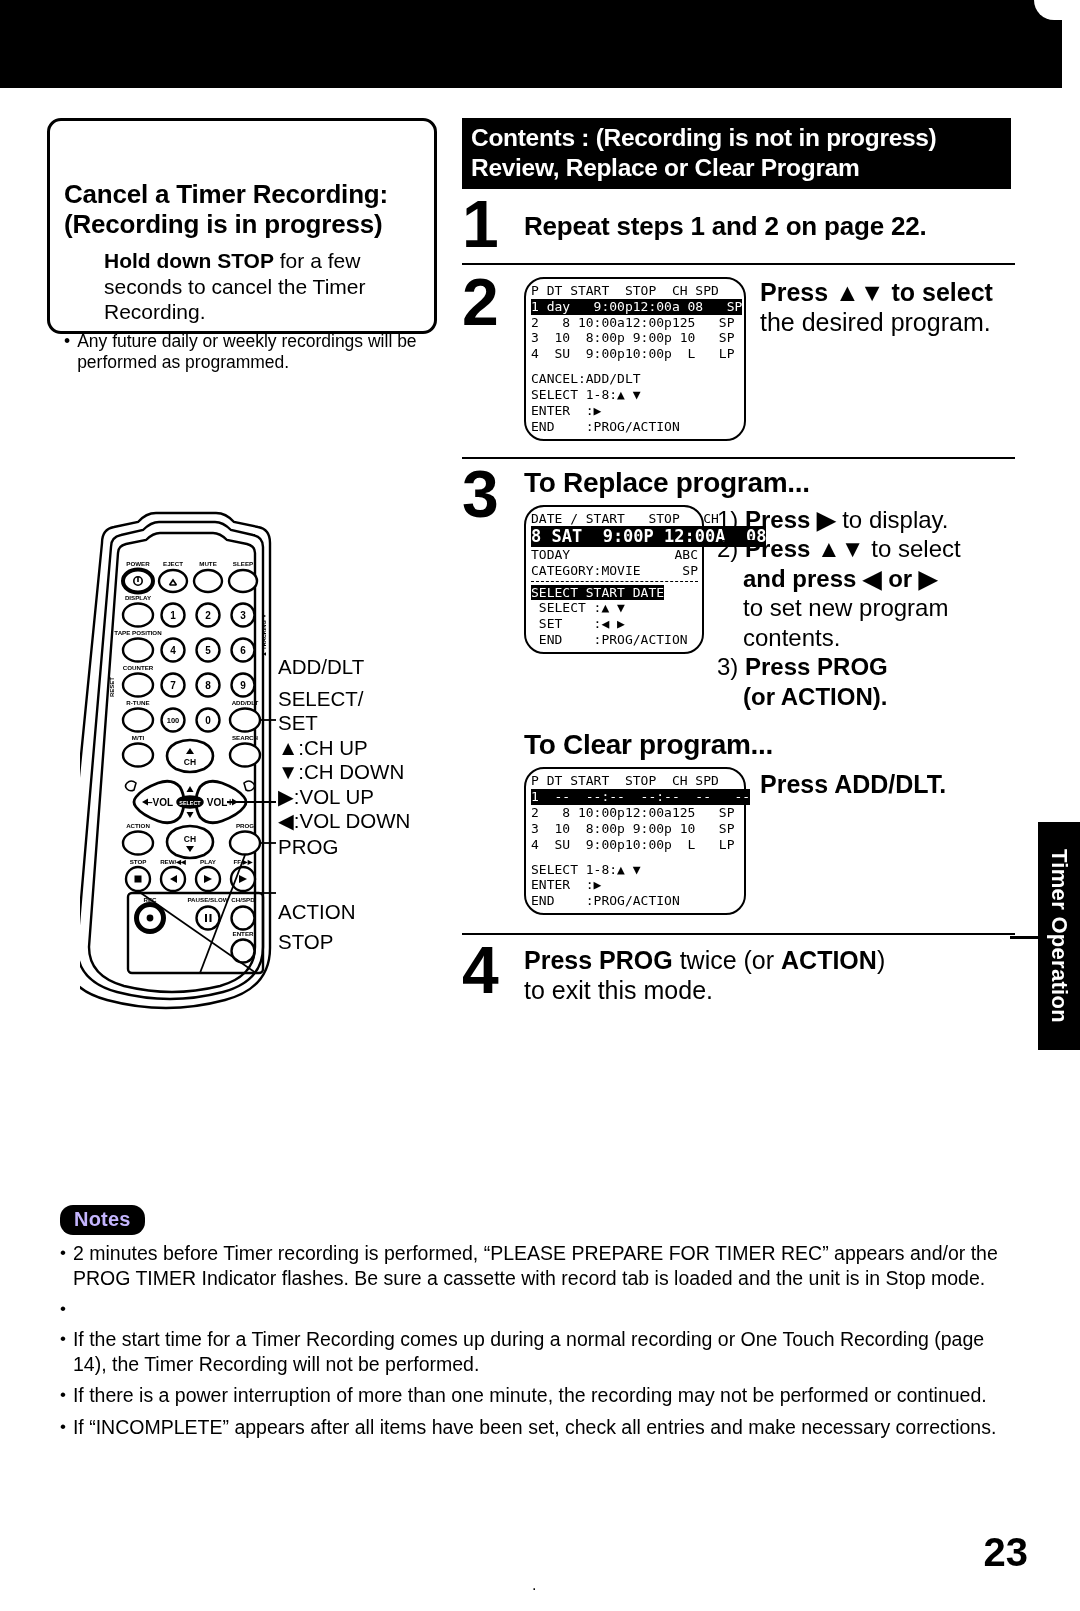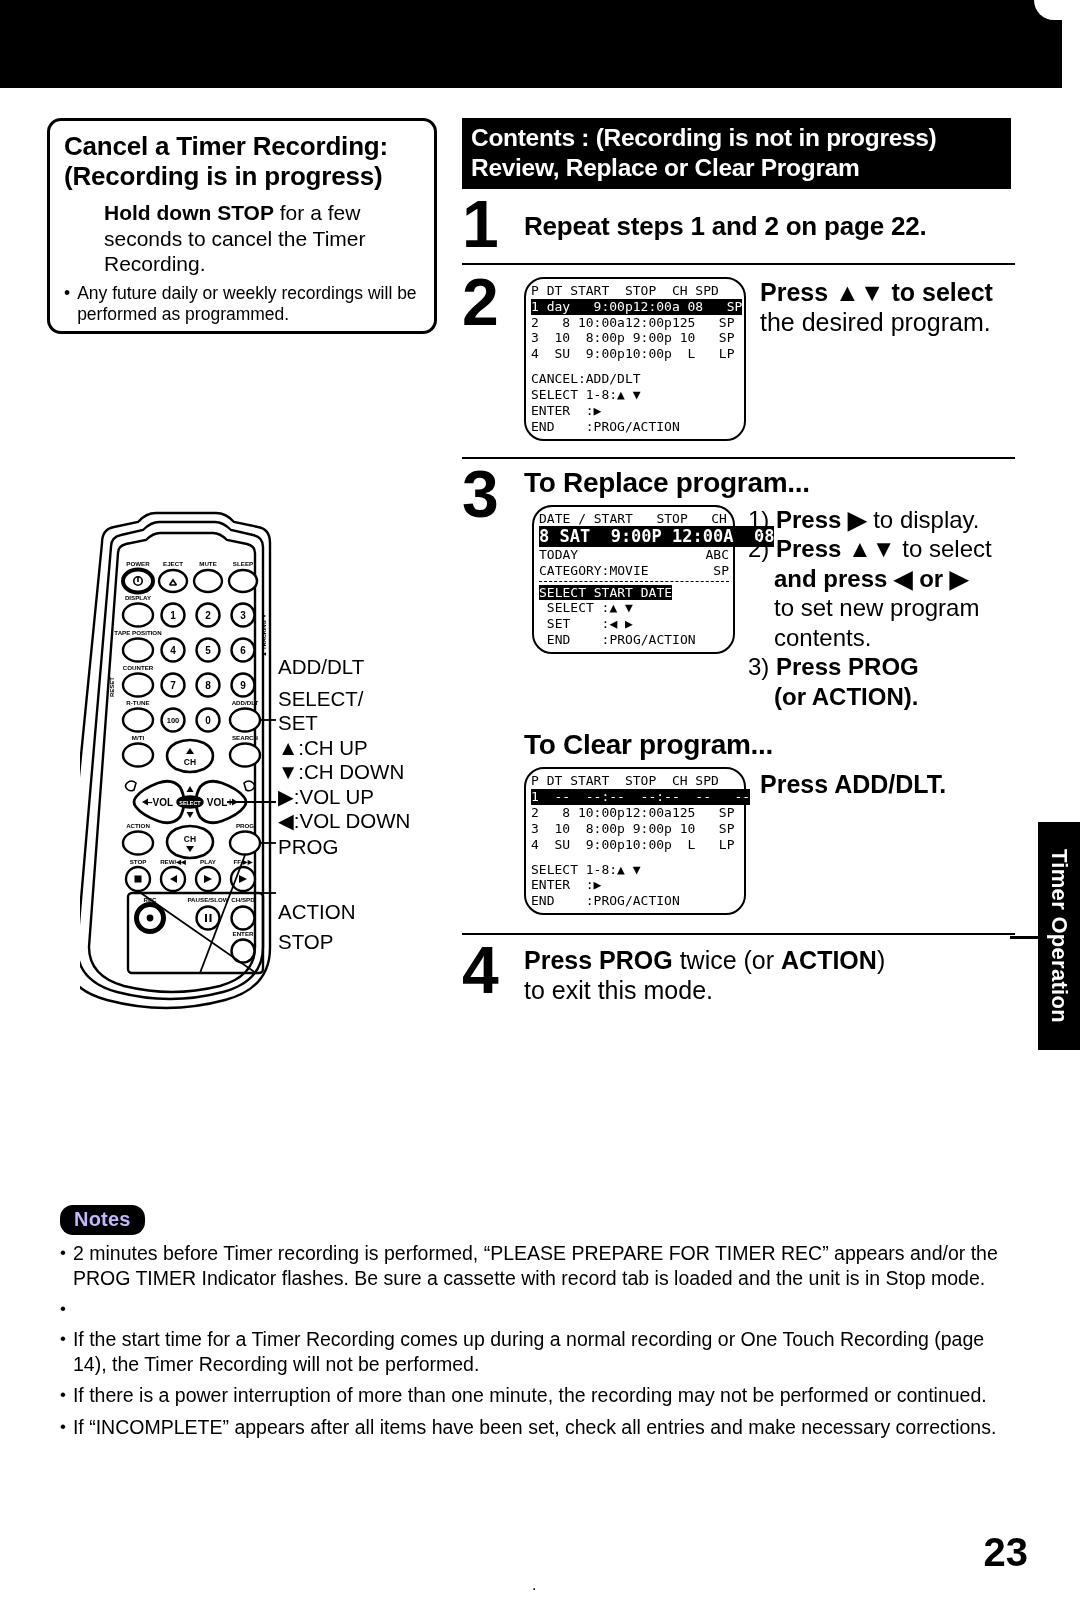--- a/index.html
+++ b/index.html
@@ -23,21 +23,21 @@
     position:absolute;right:0;top:0;width:18px;height:96px;background:#fff;
   }
 
   
   .cancel-box{
     position:absolute;left:47px;top:118px;width:390px;height:216px;
     border:3px solid #000;border-radius:14px;box-sizing:border-box;
     padding:10px 12px 8px 14px;
   }
   .cancel-title{
-    font-size:26px;font-weight:bold;line-height:1.16;letter-spacing:-0.2px;
+    font-size:26px;font-weight:bold;line-height:1.16;letter-spacing:-0.2px;margin-top:48px;
   }
   .cancel-body{
     font-size:21px;line-height:1.2;margin-top:9px;margin-left:40px;
   }
   .cancel-body b{font-weight:bold;}
   .cancel-bullet{
     font-size:17.5px;line-height:1.22;margin-top:7px;
     display:flex;gap:7px;
   }
   .cancel-bullet .dot{flex:0 0 auto;}
@@ -63,21 +63,21 @@
   
   .osd{
     border:2.5px solid #000;border-radius:20px;background:#fff;
     font-family:"DejaVu Sans Mono", monospace;
     box-sizing:border-box;padding:4px 4px 4px 5px;
   }
   .osd .row{white-space:pre;font-size:13px;line-height:1.22;letter-spacing:0px;}
   .osd .hl{background:#000;color:#fff;display:inline-block;}
   .osd .gap{height:9px;}
   .osd-1{width:222px;}
-  .osd-2{width:203px;margin-left:8px;}
+  .osd-2{width:180px;}
   .osd-3{width:222px;}
   .osd .big{font-size:17px;font-weight:bold;line-height:1.2;}
   .osd .dash{border-bottom:1.5px dashed #000;margin:2px 0 3px 0;height:0;}
 
   .rtext{font-size:25px;font-weight:bold;line-height:1.2;}
   .rtext .norm{font-weight:normal;}
 
   .sub-head{font-size:28px;font-weight:bold;letter-spacing:-0.3px;}
 
   .numlist{font-size:24px;line-height:1.23;}

